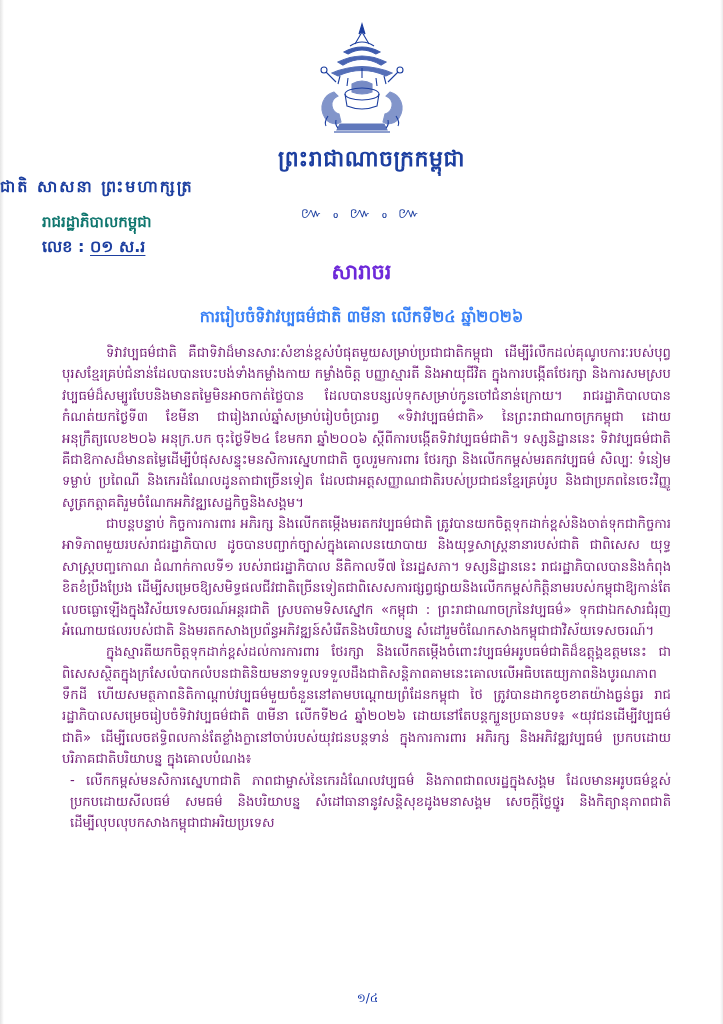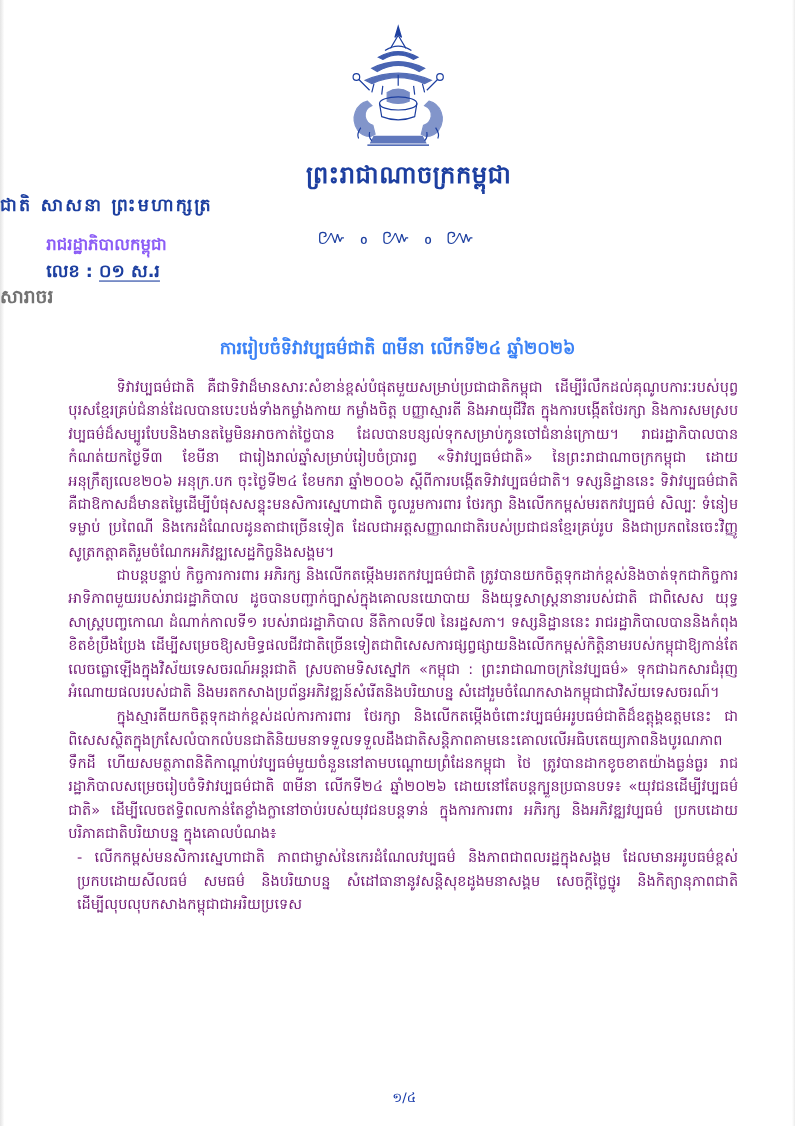--- a/index.html
+++ b/index.html
@@ -69,30 +69,30 @@
     font-size: 16px;
     font-weight: bold;
     letter-spacing: 2px;
   }
   .ornament {
     position: absolute;
     left: 0; right: 0;
     top: 202px;
     text-align: center;
     color: #1d3fa0;
-    font-size: 19px;
+    font-size: 15px;
     letter-spacing: 3px;
   }
 
   
   .issuer {
     position: absolute;
     left: 42px;
     top: 212px;
-    color: #8b5cf6;
+    color: #0f766e;
     font-size: 15px;
     font-weight: bold;
   }
   .doc-number {
     position: absolute;
     left: 42px;
     top: 236px;
     color: #1d3fa0;
     font-size: 16px;
     font-weight: bold;
@@ -100,23 +100,23 @@
   .doc-number .num {
     text-decoration: underline;
     text-underline-offset: 3px;
   }
 
   
   .doc-type {
     position: absolute;
     left: 0; right: 0;
     top: 258px;
-    text-align: left;
-    color: #737373;
-    font-size: 17px;
+    text-align: center;
+    color: #6d28d9;
+    font-size: 21px;
     font-weight: bold;
   }
   .doc-sub {
     position: absolute;
     left: 0; right: 0;
     top: 282px;
     text-align: center;
     color: #1d3fa0;
     font-size: 15px;
     font-weight: bold;

